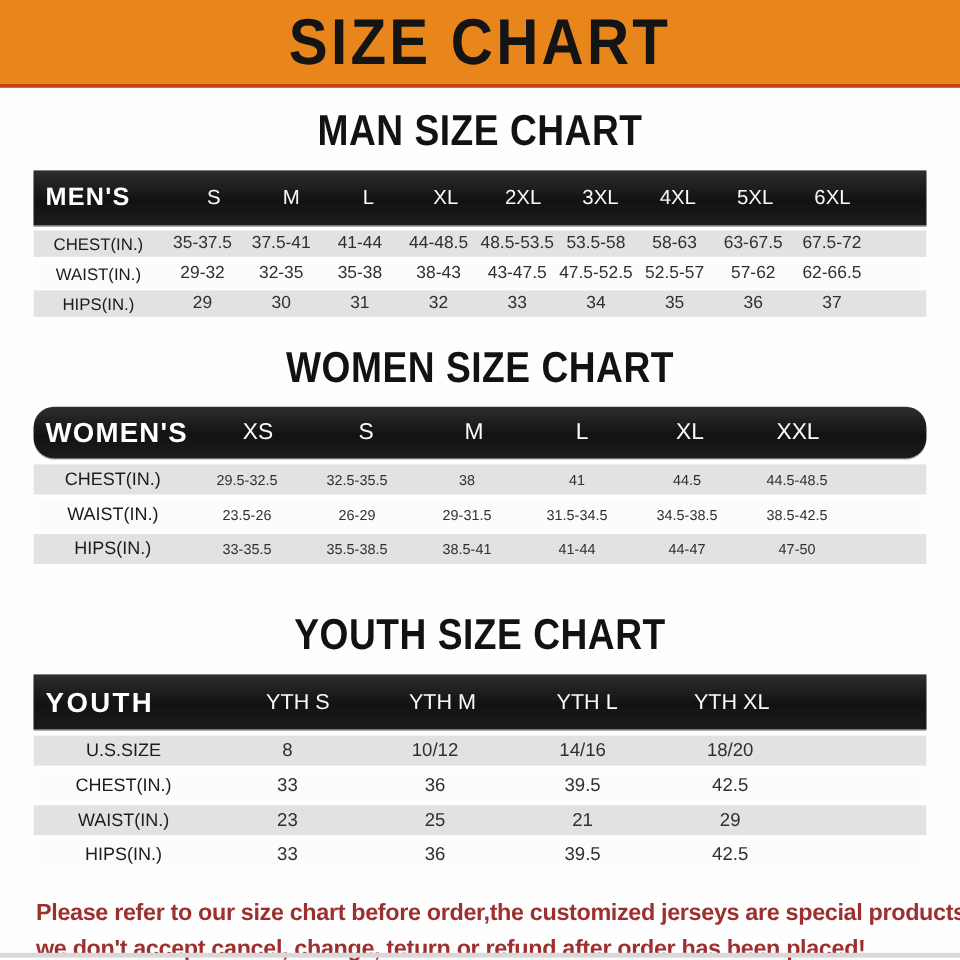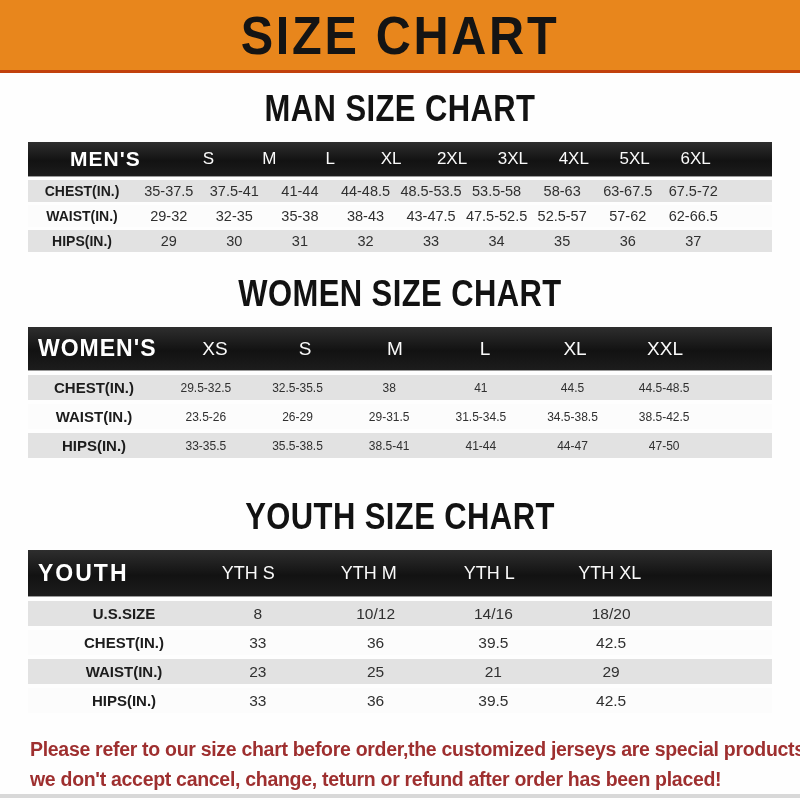--- a/index.html
+++ b/index.html
@@ -25,43 +25,43 @@
          background:linear-gradient(180deg,#2e2e2e 0%,#121212 55%,#1c1c1c 100%);
          box-shadow:0 1px 0 #9a9a9a;}
   .trow{display:flex;align-items:center;margin-bottom:3px;}
   .trow.shade{background:#E2E2E2;}
   .trow.light{background:#FCFCFC;}
   .cell{flex:1 1 0;text-align:center;overflow:hidden;white-space:nowrap;}
   .cell.label{flex:0 0 var(--labelw);}
   .thead::after,.trow::after{content:"";flex:0 0 var(--trail);}
   .hlabel{font-weight:bold;color:#fff;text-align:left;padding-left:10px;}
   .hcol{color:#fafafa;}
-  .rlabel{font-size:14px;color:#1c1c1c;font-weight:bold;}
+  .rlabel{font-size:14px;color:#1c1c1c;}
   .val{font-size:14.5px;color:#303030;}
 
   #men-table{--labelw:108px;--trail:46px;}
-  #men-table .thead{height:34px;padding-left:32px;}
+  #men-table .thead{height:46px;}
   #men-table .trow{height:22px;}
   #men-table .hlabel{font-size:21px;letter-spacing:1px;}
   #men-table .hcol{font-size:17px;}
 
   #women-table{--labelw:132px;--trail:62px;}
-  #women-table .thead{height:43px;margin-bottom:5px;}
+  #women-table .thead{height:43px;margin-bottom:5px;border-radius:17px;}
   #women-table .trow{height:25px;margin-bottom:4px;}
   #women-table .hlabel{font-size:23px;letter-spacing:1px;}
   #women-table .hcol{font-size:19px;}
   #women-table .rlabel{font-size:15px;}
   #women-table .val{font-size:12px;}
 
   #youth-table{--labelw:150px;--trail:102px;}
   #youth-table .thead{height:46px;margin-bottom:5px;}
   #youth-table .trow{height:25px;margin-bottom:4px;}
   #youth-table .hlabel{font-size:23px;letter-spacing:2px;}
   #youth-table .hcol{font-size:18px;}
-  #youth-table .rlabel{font-size:15px;padding-left:21px;}
+  #youth-table .rlabel{font-size:15px;}
   #youth-table .val{font-size:15.5px;}
 
   
   .footer{margin:21px 30px 0 30px;}
   .footer p{margin:0;font-size:19.5px;line-height:30px;letter-spacing:-0.3px;
             color:#9E2F2F;font-weight:bold;white-space:nowrap;}
   .bottom-edge{position:absolute;left:0;right:0;bottom:2px;height:4px;background:#D8D8D8;}
 </style>
 </head>
 <body>

